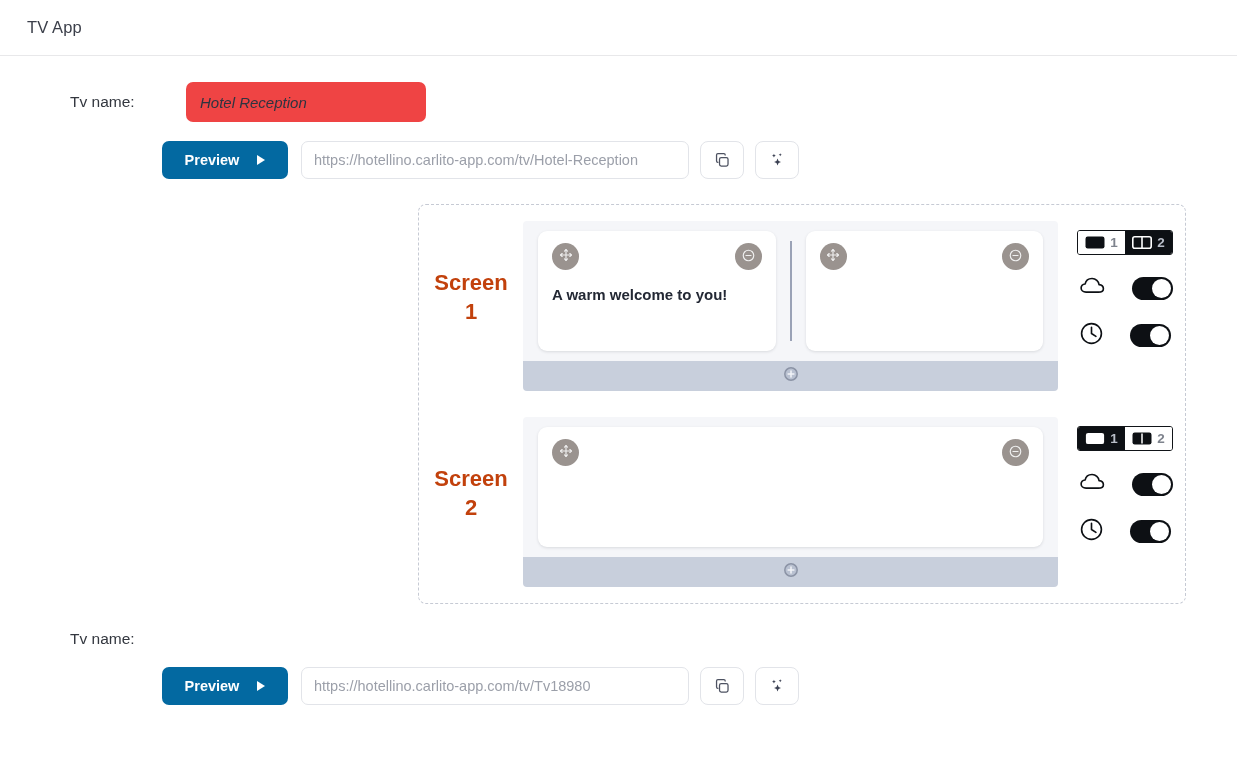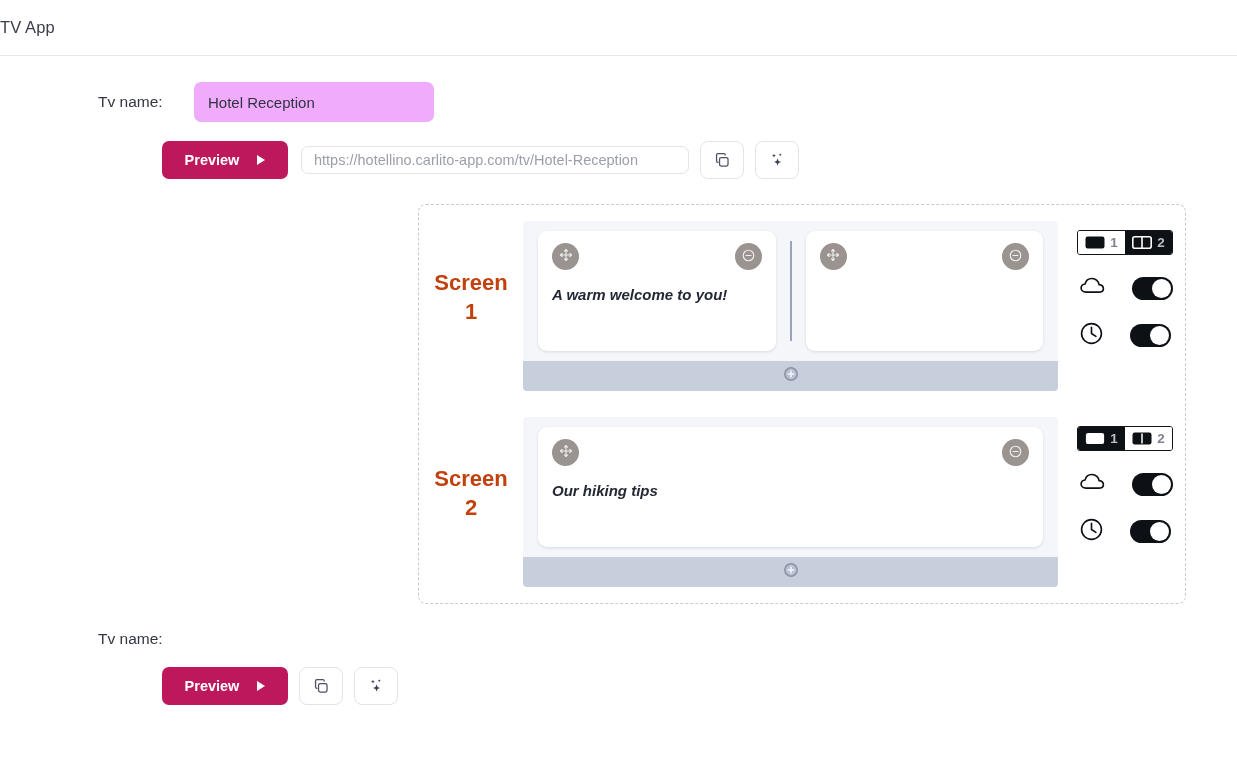--- a/index.html
+++ b/index.html
@@ -11,86 +11,88 @@
     font-family: "Liberation Sans", sans-serif;
     overflow: hidden;
   }
 
   
   .app-header {
     height: 56px;
     border-bottom: 1px solid #e8e8ea;
     display: flex;
     align-items: center;
-    padding-left: 0;
+    padding-left: 27px;
   }
   .app-title {
     font-size: 16.5px;
     color: #3b3f4a;
     letter-spacing: .1px;
   }
 
   
   .tv-block { padding-top: 26px; }
 
   .name-row {
     display: flex;
     align-items: center;
-    padding-left: 98px;
+    padding-left: 70px;
+    gap: 20px;
   }
   .name-label {
     font-size: 15.5px;
     color: #33373f;
     width: 96px;
   }
   .name-field {
     width: 240px;
     height: 40px;
-    background: #f0abfc;
+    background: #ef4444;
     border: none;
     border-radius: 7px;
     font-family: "Liberation Sans", sans-serif;
     font-size: 15px;
     color: #2e3440;
     padding: 0 14px;
     outline: none;
+    font-style: italic;
   }
 
   .url-row {
     display: flex;
     align-items: center;
     padding-left: 162px;
     margin-top: 19px;
     gap: 11px;
   }
   .preview-btn {
     width: 126px;
     height: 38px;
-    background: #be185d;
+    background: #0369a1;
     color: #ffffff;
     border: none;
     border-radius: 7px;
     font-family: "Liberation Sans", sans-serif;
     font-size: 14.5px;
     font-weight: bold;
     cursor: pointer;
     display: flex;
     align-items: center;
     justify-content: center;
     gap: 18px;
   }
   .preview-btn .tri {
     width: 0; height: 0;
     border-left: 8px solid #ffffff;
     border-top: 5.5px solid transparent;
     border-bottom: 5.5px solid transparent;
   }
   .url-field {
     width: 388px;
-    height: 28px;
+    height: 38px;
     border: 1px solid #e2e4e9;
     border-radius: 7px;
     background: #ffffff;
     font-family: "Liberation Sans", sans-serif;
     font-size: 14.5px;
     color: #9b9fa9;
     padding: 0 12px;
     outline: none;
     margin-left: 2px;
   }
@@ -144,21 +146,20 @@
     border-radius: 4px 4px 0 0;
     display: flex;
     align-items: stretch;
     padding: 10px 1px 10px 1px;
     min-height: 140px;
   }
   .card-slot {
     flex: 1 1 0;
     display: flex;
     padding: 0 14px;
-    font-style: italic;
   }
   .slot-div {
     width: 2px;
     background: #9aa2b6;
     margin: 10px 0;
     flex: 0 0 auto;
   }
   .content-card {
     background: #ffffff;
     border-radius: 9px;
@@ -406,21 +407,20 @@
                           <path d="M8 1.8L6.3 3.6M8 1.8l1.7 1.8M8 14.2l-1.7-1.8M8 14.2l1.7-1.8M1.8 8l1.8-1.7M1.8 8l1.8 1.7M14.2 8l-1.8-1.7M14.2 8l-1.8 1.7"></path>
                         </svg></span>
                     </button>
                     <button class="round-btn">
                       <span><svg width="15" height="15" viewBox="0 0 16 16" fill="none" stroke="#efefef" stroke-width="1.25">
                           <circle cx="8" cy="8" r="5.6"></circle>
                           <path d="M5.3 8h5.4" stroke-linecap="round"></path>
                         </svg></span>
                     </button>
                   </div>
-                  <div class="card-title">Our hiking tips</div>
                 </div>
               </div>
             </div>
             <div class="add-bar">
               <span><svg width="16" height="16" viewBox="0 0 16 16" fill="none" stroke="#8b93a5" stroke-width="1.5">
                   <circle cx="8" cy="8" r="6.2" fill="#b9c1d1" stroke="#8b93a5"></circle>
                   <path d="M8 5.1v5.8M5.1 8h5.8" stroke="#f2f4f8" stroke-linecap="round"></path>
                 </svg></span>
             </div>
           </div>
@@ -467,20 +467,21 @@
     </div>
     <div class="tv-block">
       <div class="name-row">
         <div class="name-label">Tv name:</div>
       </div>
       <div class="url-row">
         <button class="preview-btn">
           <span>Preview</span>
           <span class="tri"></span>
         </button>
+        <input class="url-field" type="text" value="https://hotellino.carlito-app.com/tv/Tv18980" style="">
         <button class="icon-btn">
           <span>
             <svg width="17" height="17" viewBox="0 0 20 20" fill="none" stroke="#4d5261" stroke-width="1.5">
               <rect x="6.5" y="6.5" width="10" height="10" rx="2"></rect>
               <path d="M13.2 4.2V3.6a1.6 1.6 0 0 0-1.6-1.6H4.6A1.6 1.6 0 0 0 3 3.6v7a1.6 1.6 0 0 0 1.6 1.6h.6"></path>
             </svg>
           </span>
         </button>
         <button class="icon-btn">
           <span>

